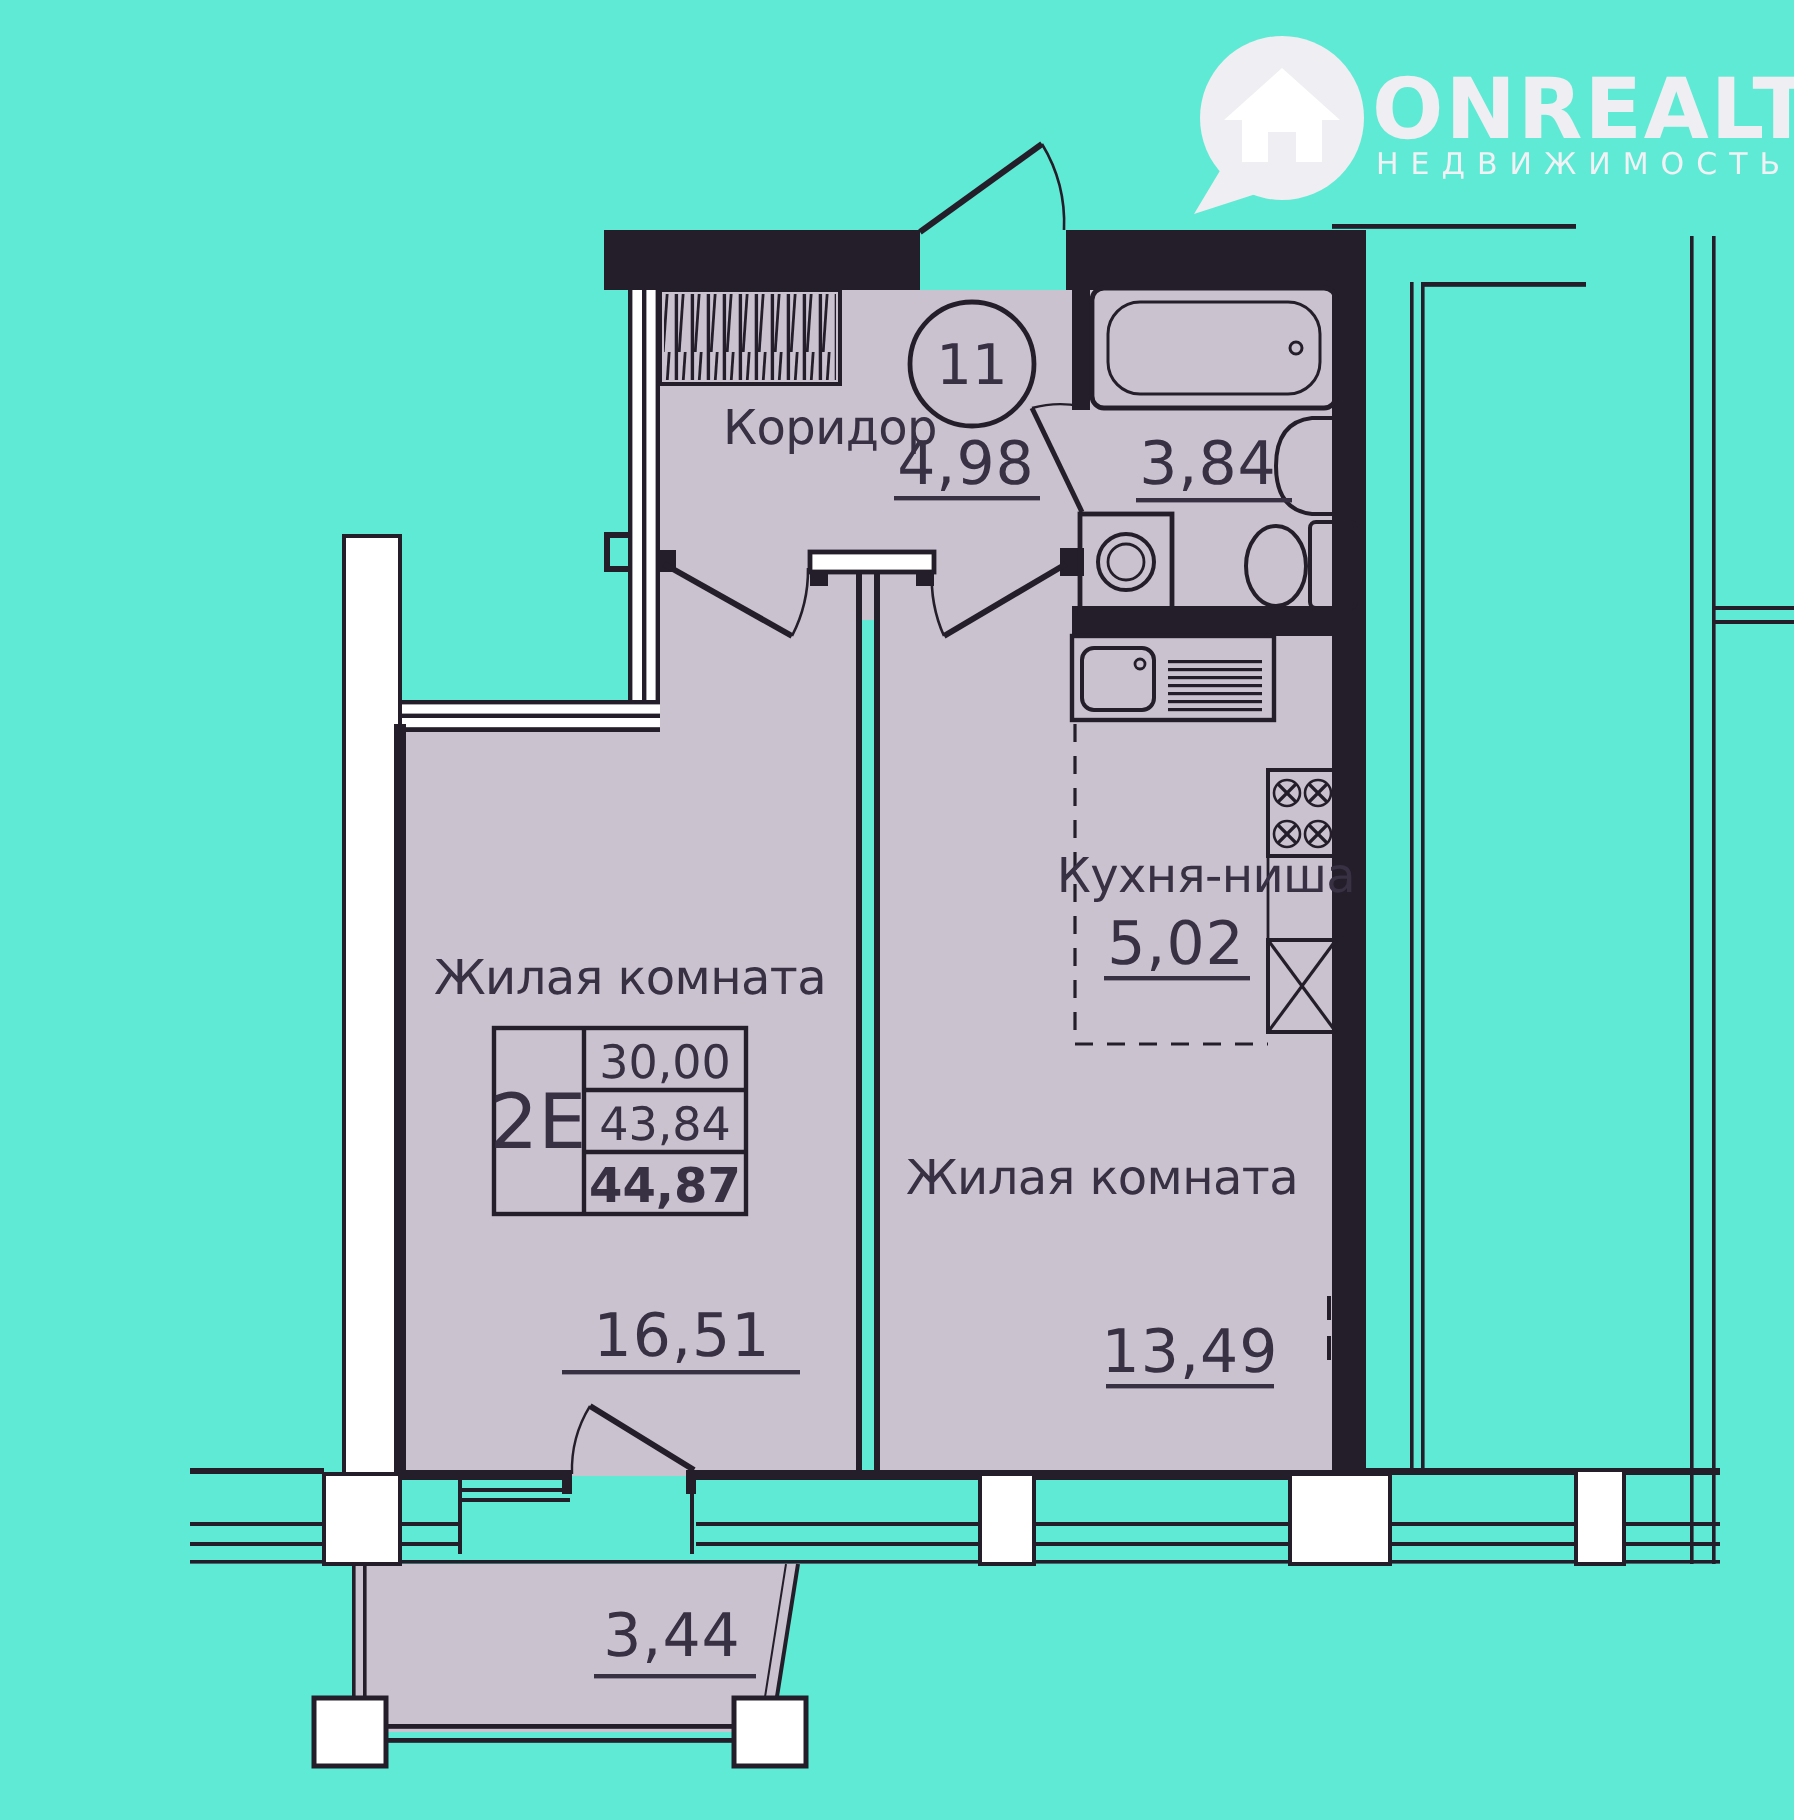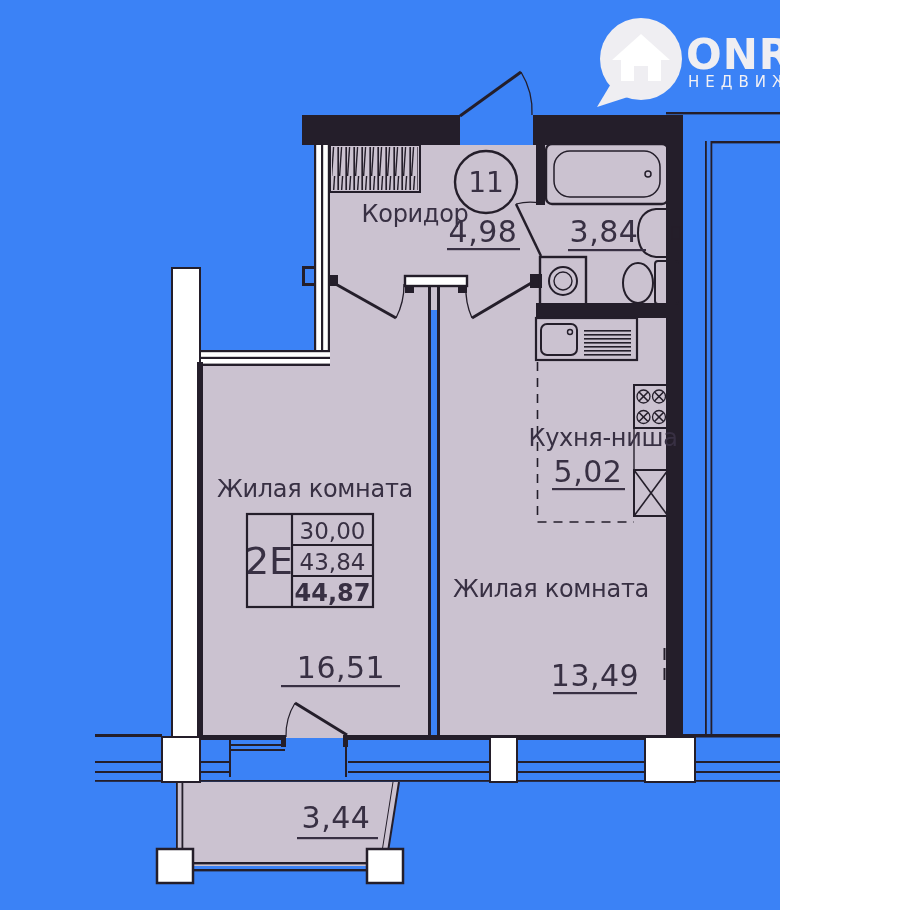--- a/index.html
+++ b/index.html
@@ -1,17 +1,17 @@
 <!DOCTYPE html>
 <html style="--floor: #cbc2d0; --wall: #241e2a; --text: #383043;"><head>
 <meta charset="utf-8">
 <style>
   :root{ --floor:#cbc2d0; --wall:#241e2a; --text:#383043; --wm:#efeef2; --wm2:#f2f1f5; }
   html,body{margin:0;padding:0;background:#ffffff;}
-  .stage{position:relative;width:780px;height:910px;background:#3b82f6;overflow:hidden;
+  .stage{position:relative;width:897px;height:910px;background:#5eead4;overflow:hidden;
          font-family:"DejaVu Sans","Liberation Sans",sans-serif;}
   svg{display:block}
   .w{fill:var(--wall);}
   .floor{fill:var(--floor);}
   .ln{stroke:var(--wall);fill:none;}
   .thin{stroke:var(--wall);stroke-width:1.6;fill:none;}
   .white{fill:#ffffff;stroke:var(--wall);}
   .fx{stroke:var(--wall);fill:none;}
   text{fill:var(--text);font-family:"DejaVu Sans","Liberation Sans",sans-serif;}
   .lbl{font-size:24px;letter-spacing:-0.3px;text-anchor:middle;}

